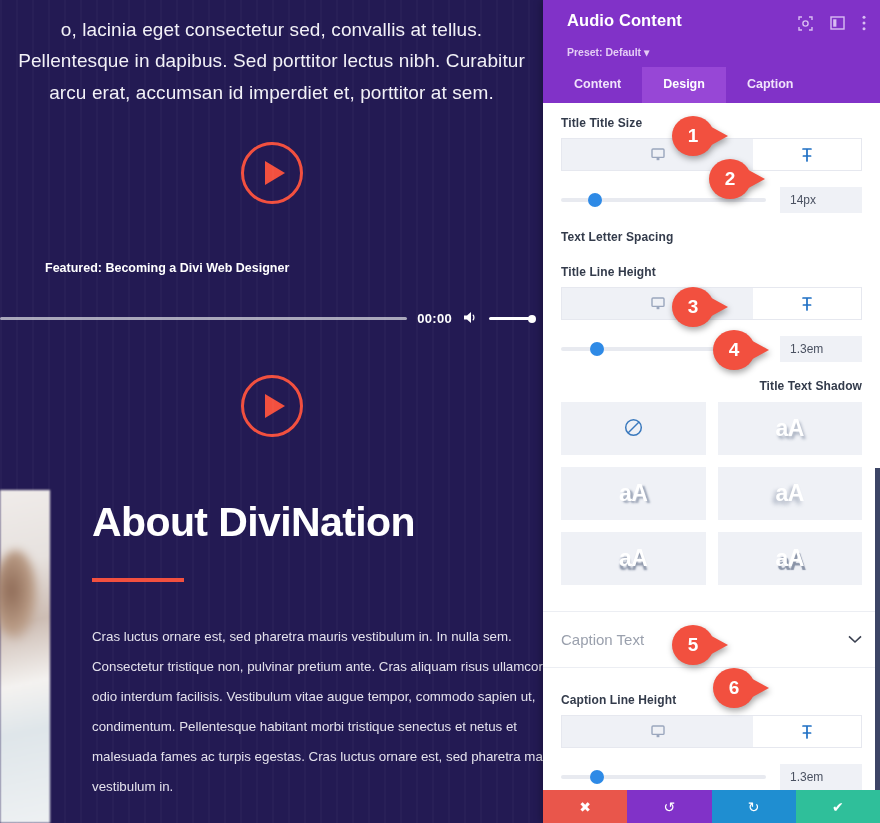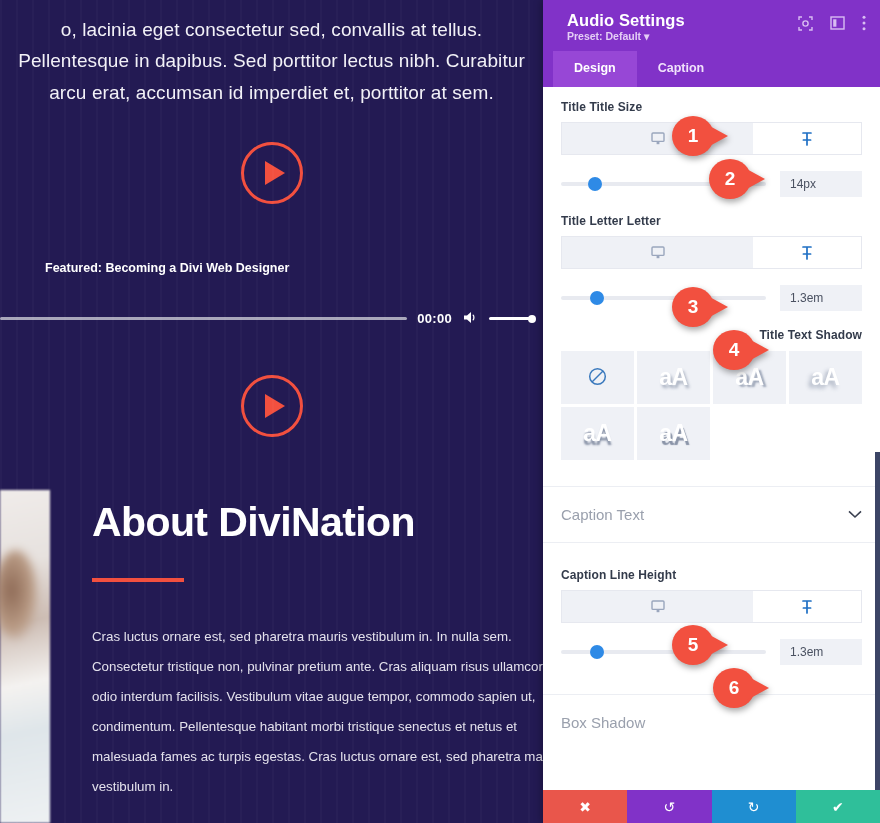--- a/index.html
+++ b/index.html
@@ -89,21 +89,21 @@
   #settings-panel{
     position:absolute; right:0; top:0; width:337px; height:823px;
     background:#ffffff; display:flex; flex-direction:column;
     box-shadow:-2px 0 7px rgba(0,0,0,.25);
   }
   .panel-header{
     background:#8132c8; padding:11px 14px 9px 24px;
     display:flex; align-items:flex-start; justify-content:space-between;
   }
   .panel-title{ color:#ffffff; font-size:16.5px; font-weight:bold; letter-spacing:.1px;}
-  .panel-preset{ color:#e4cdf5; font-size:10.5px; margin-top:0; font-weight:bold;}
+  .panel-preset{ color:#e4cdf5; font-size:10.5px; margin-top:16px; font-weight:bold;}
   .hdr-icons{ display:flex; align-items:center; gap:17px; padding-top:4px;}
   .hdr-icon{ color:#d9bdf2; cursor:pointer; display:flex; align-items:center;}
 
   .tabs{ background:#8132c8; display:flex; padding:0 10px 0 10px;}
   .tab{
     color:#f0e2fb; font-size:12.5px; font-weight:bold;
     padding:10px 21px 12px 21px; cursor:pointer;
   }
   .tab.active{ background:#9747d6; color:#ffffff;}
 
@@ -142,21 +142,21 @@
     position:absolute; top:-5px; width:14px;height:14px;border-radius:50%;
     background:#2e8ae6;
   }
   .val-box{
     width:82px; height:26px; background:#eff1f6;
     display:flex; align-items:center; padding-left:10px;
     color:#4a5161; font-size:12px; flex:0 0 auto;
   }
 
   .shadow-grid{
-    display:grid; grid-template-columns:repeat(4,1fr); gap:3px;
+    display:grid; grid-template-columns:repeat(2,1fr); gap:12px;
     margin-top:9px;
   }
   .shadow-cell{
     background:#eff1f6; height:53px;
     display:flex; align-items:center; justify-content:center;
     cursor:pointer;
   }
   .sc-none{ color:#3a79bd; font-size:20px; line-height:1;}
   .sc-aa{ color:#ffffff; font-size:23px; font-weight:bold; letter-spacing:-.5px;}
 
@@ -240,21 +240,21 @@
     <div class="about-rule"></div>
     <div class="about-body">Cras luctus ornare est, sed pharetra mauris vestibulum in. In nulla sem. Consectetur tristique non, pulvinar pretium ante. Cras aliquam risus ullamcorper odio interdum facilisis. Vestibulum vitae augue tempor, commodo sapien ut, condimentum. Pellentesque habitant morbi tristique senectus et netus et malesuada fames ac turpis egestas. Cras luctus ornare est, sed pharetra mauris vestibulum in.</div>
 
   </div>
 </div>
 
 <div id="settings-panel">
 
   <div class="panel-header">
     <div>
-      <div class="panel-title">Audio Settings</div>
+      <div class="panel-title">Audio Content</div>
       <div class="panel-preset">
         <span>Preset: Default</span>
         <span> ▾</span>
       </div>
     </div>
     <div class="hdr-icons">
       <span class="hdr-icon">
         <svg width="15" height="15" viewBox="0 0 15 15">
           <path d="M1 4V1h3M11 1h3v3M14 11v3h-3M4 14H1v-3" stroke="#d9bdf2" stroke-width="1.4" fill="none"></path>
           <circle cx="7.5" cy="7.5" r="2.6" stroke="#d9bdf2" stroke-width="1.4" fill="none"></circle>
@@ -270,20 +270,21 @@
         <svg width="4" height="16" viewBox="0 0 4 16">
           <circle cx="2" cy="2.2" r="1.5" fill="#d9bdf2"></circle>
           <circle cx="2" cy="8" r="1.5" fill="#d9bdf2"></circle>
           <circle cx="2" cy="13.8" r="1.5" fill="#d9bdf2"></circle>
         </svg>
       </span>
     </div>
   </div>
 
   <div class="tabs">
+    <div class="tab">Content</div>
     <div class="tab active">Design</div>
     <div class="tab">Caption</div>
   </div>
 
   <div class="panel-body">
 
     <div class="field">
       <div class="field-label">Title Title Size</div>
       <div class="resp-bar">
         <div class="resp-left">
@@ -300,24 +301,25 @@
       </div>
       <div class="slider-row">
         <div class="slider">
           <div class="knob" id="kn1" style="left: 13%;"></div>
         </div>
         <div class="val-box">14px</div>
       </div>
     </div>
 
     <div class="field">
-      <div class="field-label">Title Letter Letter</div>
+      <div class="field-label">Text Letter Spacing</div>
     </div>
 
     <div class="field">
+      <div class="field-label">Title Line Height</div>
       <div class="resp-bar">
         <div class="resp-left">
           <svg class="mon-icon" width="14" height="13" viewBox="0 0 14 13">
             <rect x="1" y="1" width="12" height="8.4" rx="1" stroke="#9aa6bd" stroke-width="1.4" fill="none"></rect>
             <rect x="5.6" y="10" width="2.8" height="2.2" fill="#9aa6bd"></rect>
           </svg>
         </div>
         <div class="resp-right">
           <svg width="12" height="14" viewBox="0 0 12 14">
             <path d="M2 1h8M6 2v6M2.4 8h7.2M6 9v4" stroke="#1e6fc4" stroke-width="1.7" fill="none" stroke-linecap="round"></path>

